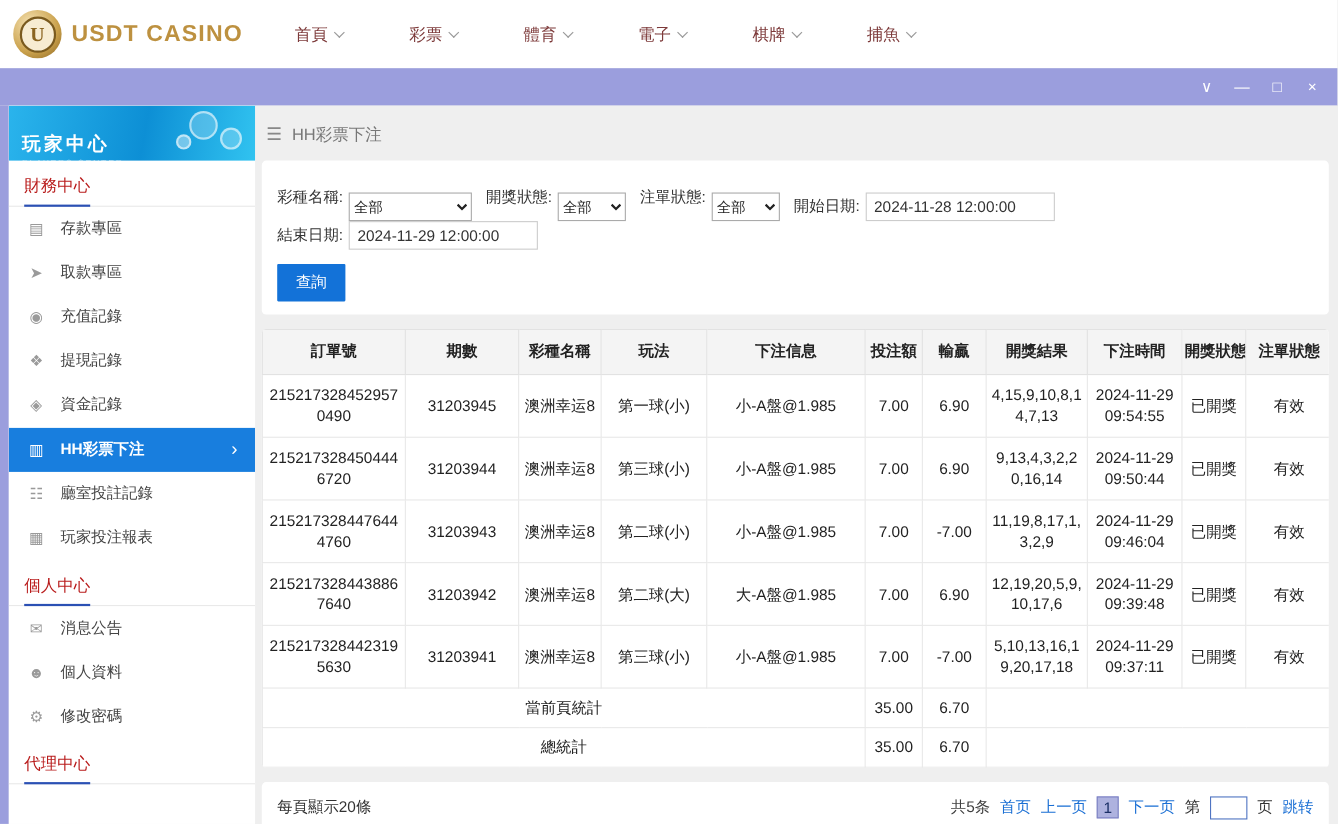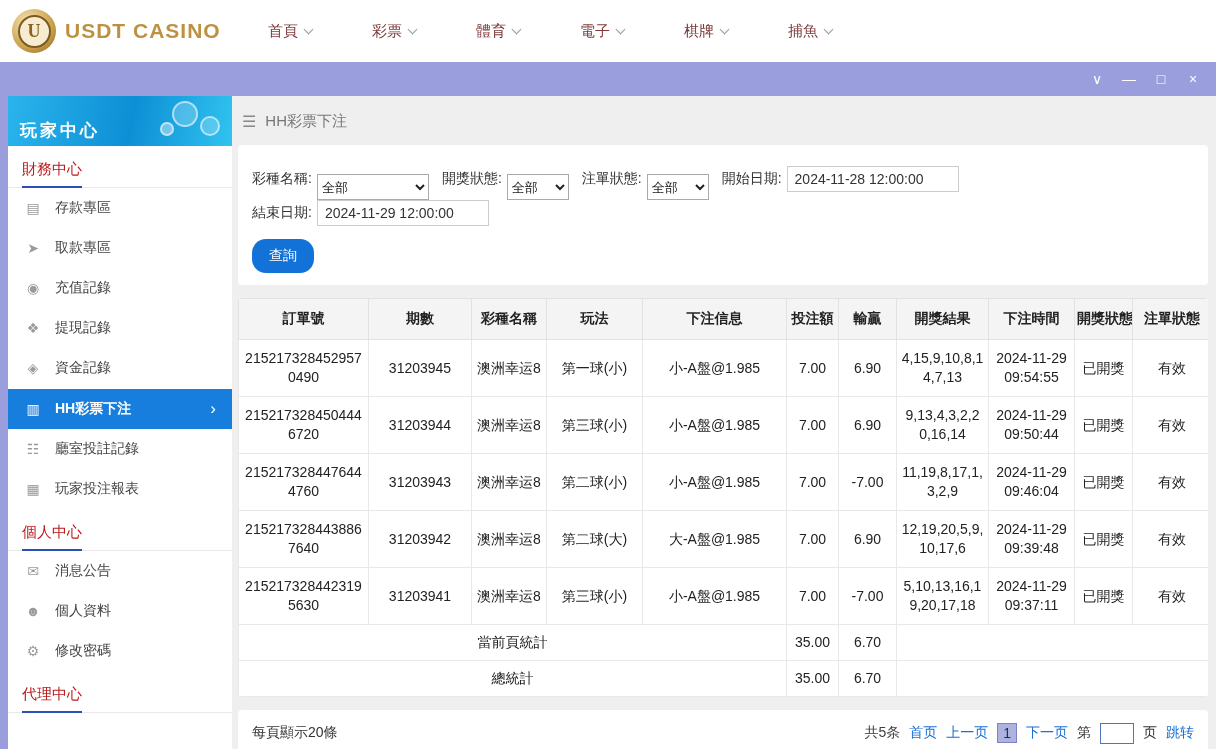--- a/index.html
+++ b/index.html
@@ -59,29 +59,29 @@
   .mi-chev { margin-left:auto; font-size:17px; font-weight:normal; }
 
   
   .main { flex:1; padding:10px 8px 0 6px; background:#efefef; overflow:hidden; }
   .page-header { display:flex; align-items:center; gap:9px; color:#777; font-size:15px;
     padding:6px 4px 14px; }
   .menu-icon { font-size:16px; color:#888; }
   .card { background:#fff; border-radius:4px; }
 
   .filter-card { padding:13px 14px 12px; margin-bottom:13px; }
-  .filter-row { display:flex; align-items:center; font-size:14px; color:#333; flex-wrap:wrap; }
+  .filter-row { display:flex; align-items:flex-end; font-size:14px; color:#333; flex-wrap:wrap; }
   .f-group { display:flex; align-items:center; gap:5px; margin-right:13px; }
   select { height:26px; border:1px solid #aaa; font-size:13px; background:#fff; color:#222;
     font-family:inherit;margin-top:16px; }
   .sel-wide { width:112px; }
   .sel-small { width:62px; }
   .date-input { width:172px; height:26px; border:1px solid #ccc; padding:0 7px; font-size:14px;
     color:#333; font-family:inherit; }
-  .search-btn { margin-top:13px; background:#1372d8; color:#fff; border:none; border-radius:14px;
+  .search-btn { margin-top:13px; background:#1372d8; color:#fff; border:none; border-radius:1px;
     padding:8px 17px; font-size:14px; cursor:pointer; font-family:inherit; }
 
   
   .table-card { margin-bottom:13px; overflow:hidden; }
   table { border-collapse:collapse; table-layout:fixed; width:100%; }
   th { background:#f4f4f4; font-size:14px; font-weight:bold; color:#222; height:41px;
     border:1px solid #e2e2e2; padding:0 2px; white-space:nowrap; overflow:hidden; }
   td { border:1px solid #e8e8e8; text-align:center; font-size:14px; color:#222; height:57px;
     padding:2px 4px; word-break:break-all; line-height:1.35; }
   tr[data-name="summary-row"] td { height:36px; }

